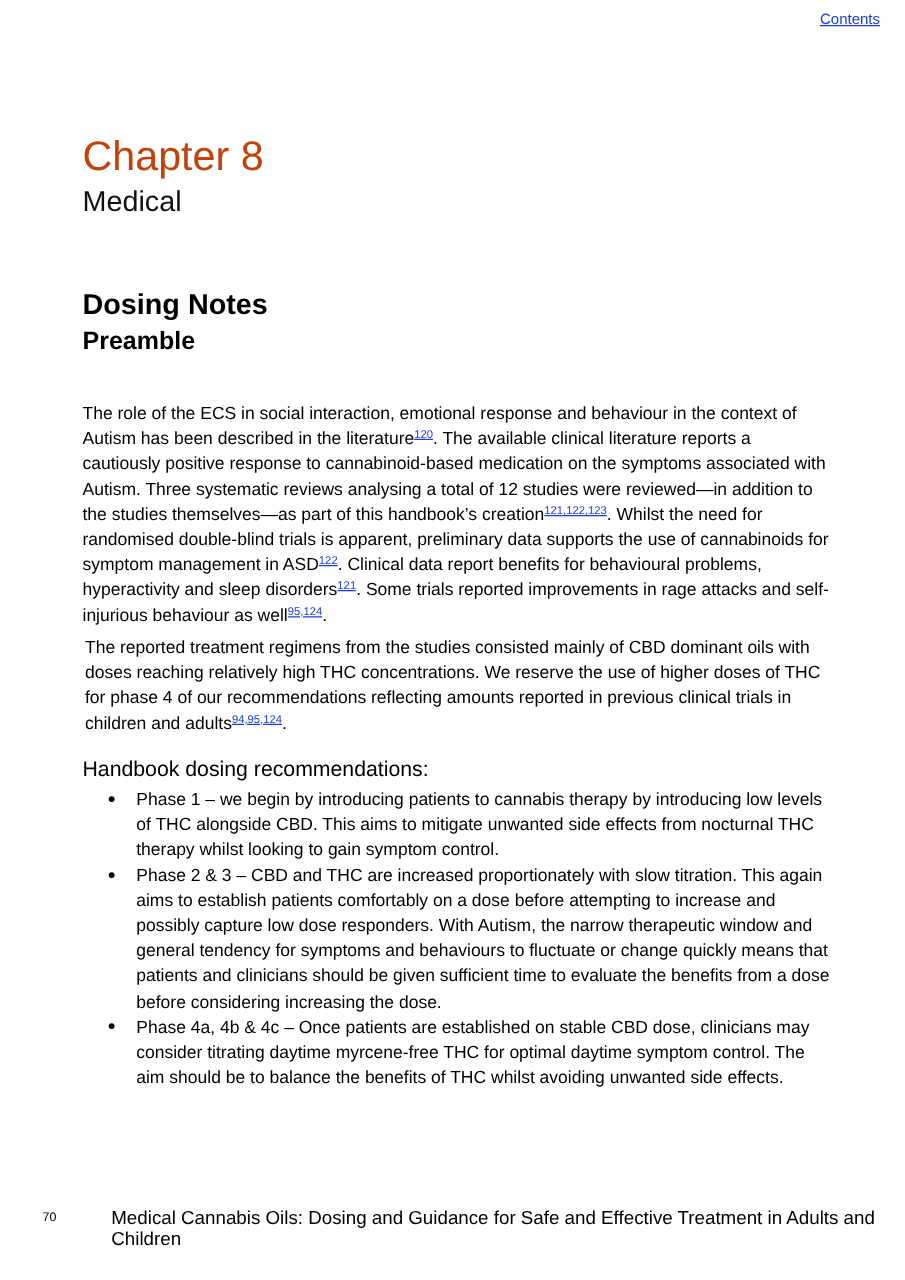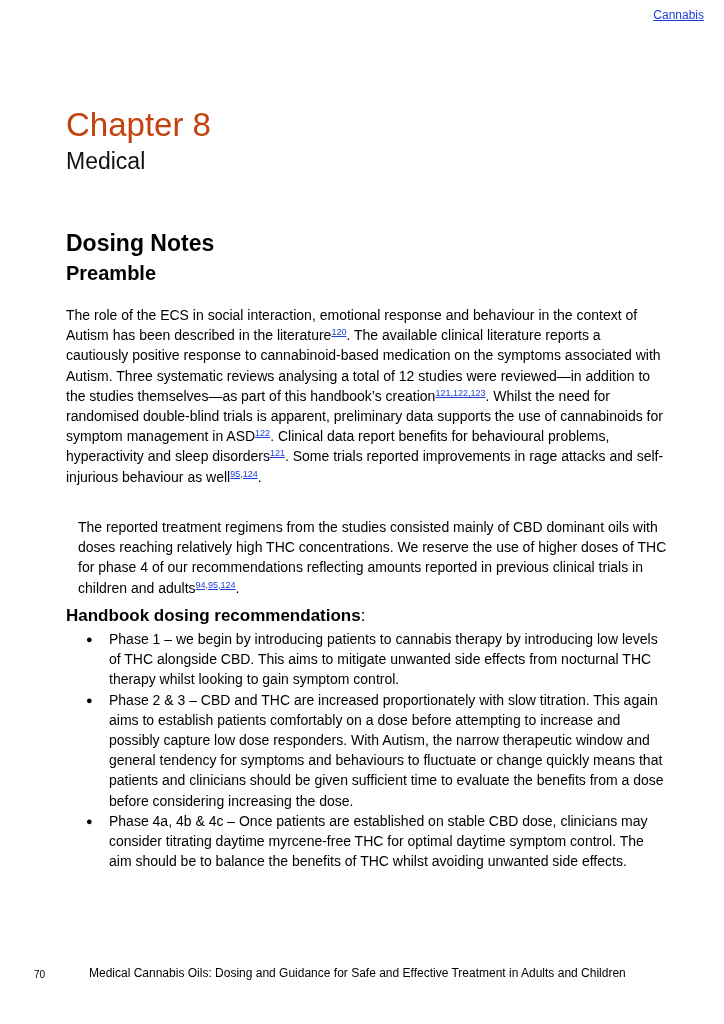--- a/index.html
+++ b/index.html
@@ -4,46 +4,46 @@
 <style>
   html, body { margin: 0; padding: 0; background: #ffffff; }
   body { width: 724px; height: 1024px; position: relative; overflow: hidden;
          font-family: "Liberation Sans", sans-serif; color: #000; }
   .contents-link { position: absolute; right: 20px; top: 8px; font-size: 12px; color: #1a3fd6; text-decoration: underline; cursor: pointer; }
   .chapter-num { position: absolute; left: 66px; top: 106px; font-size: 33px; font-weight: 300; color: #c2410c; }
   .chapter-title { position: absolute; left: 66px; top: 148px; font-size: 23px; color: #111; }
   .h2 { position: absolute; left: 66px; top: 230px; font-size: 23px; font-weight: bold; }
   .h3 { position: absolute; left: 66px; top: 262px; font-size: 20px; font-weight: bold; }
   .para { position: absolute; left: 66px; width: 600px; font-size: 14px; line-height: 20.2px; }
-  .p1 { top: 305px; }
+  .p1 { top: 320px; }
   .p2 { top: 505px; }
   sup { font-size: 9px; line-height: 0; vertical-align: 5px; }
   sup a { color: #1a3fd6; text-decoration: underline; cursor: pointer; }
   .h4 { position: absolute; left: 66px; top: 606px; font-size: 17px; }
-  .h4 b { font-weight: bold; margin-top: 42px; }
+  .h4 b { font-weight: normal; margin-top: 42px; }
   .list { position: absolute; left: 66px; top: 629px; width: 600px; margin: 0; padding: 0; list-style: none; font-size: 14px; line-height: 20.2px; }
   .list li { position: relative; padding-left: 43px; }
   .list li .bullet { position: absolute; left: 20px; top: 0; font-size: 11px; }
   .footer-num { position: absolute; left: 34px; top: 969px; font-size: 10px; }
-  .footer-text { position: absolute; left: 89px; top: 966px; font-size: 12px; }
+  .footer-text { position: absolute; left: 89px; top: 966px; font-size: 15px; }
 </style>
 </head>
 <body>
 
-<a class="contents-link">Cannabis</a>
+<a class="contents-link">Contents</a>
 
 <div class="chapter-num">Chapter 8</div>
 <div class="chapter-title">Medical</div>
 
 <div class="h2">Dosing Notes</div>
 <div class="h3">Preamble</div>
 
 <p class="para p1" style="margin:0"><span>The role of the ECS in social interaction, emotional response and behaviour in the context of Autism has been described in the literature</span><sup><a>120</a></sup><span>. The available clinical literature reports a cautiously positive response to cannabinoid-based medication on the symptoms associated with Autism. Three systematic reviews analysing a total of 12 studies were reviewed—in addition to the studies themselves—as part of this handbook’s creation</span><sup><a>121,122,123</a></sup><span>. Whilst the need for randomised double-blind trials is apparent, preliminary data supports the use of cannabinoids for symptom management in ASD</span><sup><a>122</a></sup><span>. Clinical data report benefits for behavioural problems, hyperactivity and sleep disorders</span><sup><a>121</a></sup><span>. Some trials reported improvements in rage attacks and self-injurious behaviour as well</span><sup><a>95,124</a></sup><span>.</span></p>
 
-<p class="para p2" style="margin:12px"><span>The reported treatment regimens from the studies consisted mainly of CBD dominant oils with doses reaching relatively high THC concentrations. We reserve the use of higher doses of THC for phase 4 of our recommendations reflecting amounts reported in previous clinical trials in children and adults</span><sup><a>94,95,124</a></sup><span>.</span></p>
+<p class="para p2" style="margin:2px"><span>The reported treatment regimens from the studies consisted mainly of CBD dominant oils with doses reaching relatively high THC concentrations. We reserve the use of higher doses of THC for phase 4 of our recommendations reflecting amounts reported in previous clinical trials in children and adults</span><sup><a>94,95,124</a></sup><span>.</span></p>
 
 <div class="h4"><b>Handbook dosing recommendations</b><span>:</span></div>
 
 <ul class="list">
   <li><span class="bullet">●</span><span>Phase 1 – we begin by introducing patients to cannabis therapy by introducing low levels of THC alongside CBD. This aims to mitigate unwanted side effects from nocturnal THC therapy whilst looking to gain symptom control.</span></li>
   <li><span class="bullet">●</span><span>Phase 2 &amp; 3 – CBD and THC are increased proportionately with slow titration. This again aims to establish patients comfortably on a dose before attempting to increase and possibly capture low dose responders. With Autism, the narrow therapeutic window and general tendency for symptoms and behaviours to fluctuate or change quickly means that patients and clinicians should be given sufficient time to evaluate the benefits from a dose before considering increasing the dose.</span></li>
   <li><span class="bullet">●</span><span>Phase 4a, 4b &amp; 4c – Once patients are established on stable CBD dose, clinicians may consider titrating daytime myrcene-free THC for optimal daytime symptom control. The aim should be to balance the benefits of THC whilst avoiding unwanted side effects.</span></li>
 </ul>
 
 <div class="footer-num">70</div>

